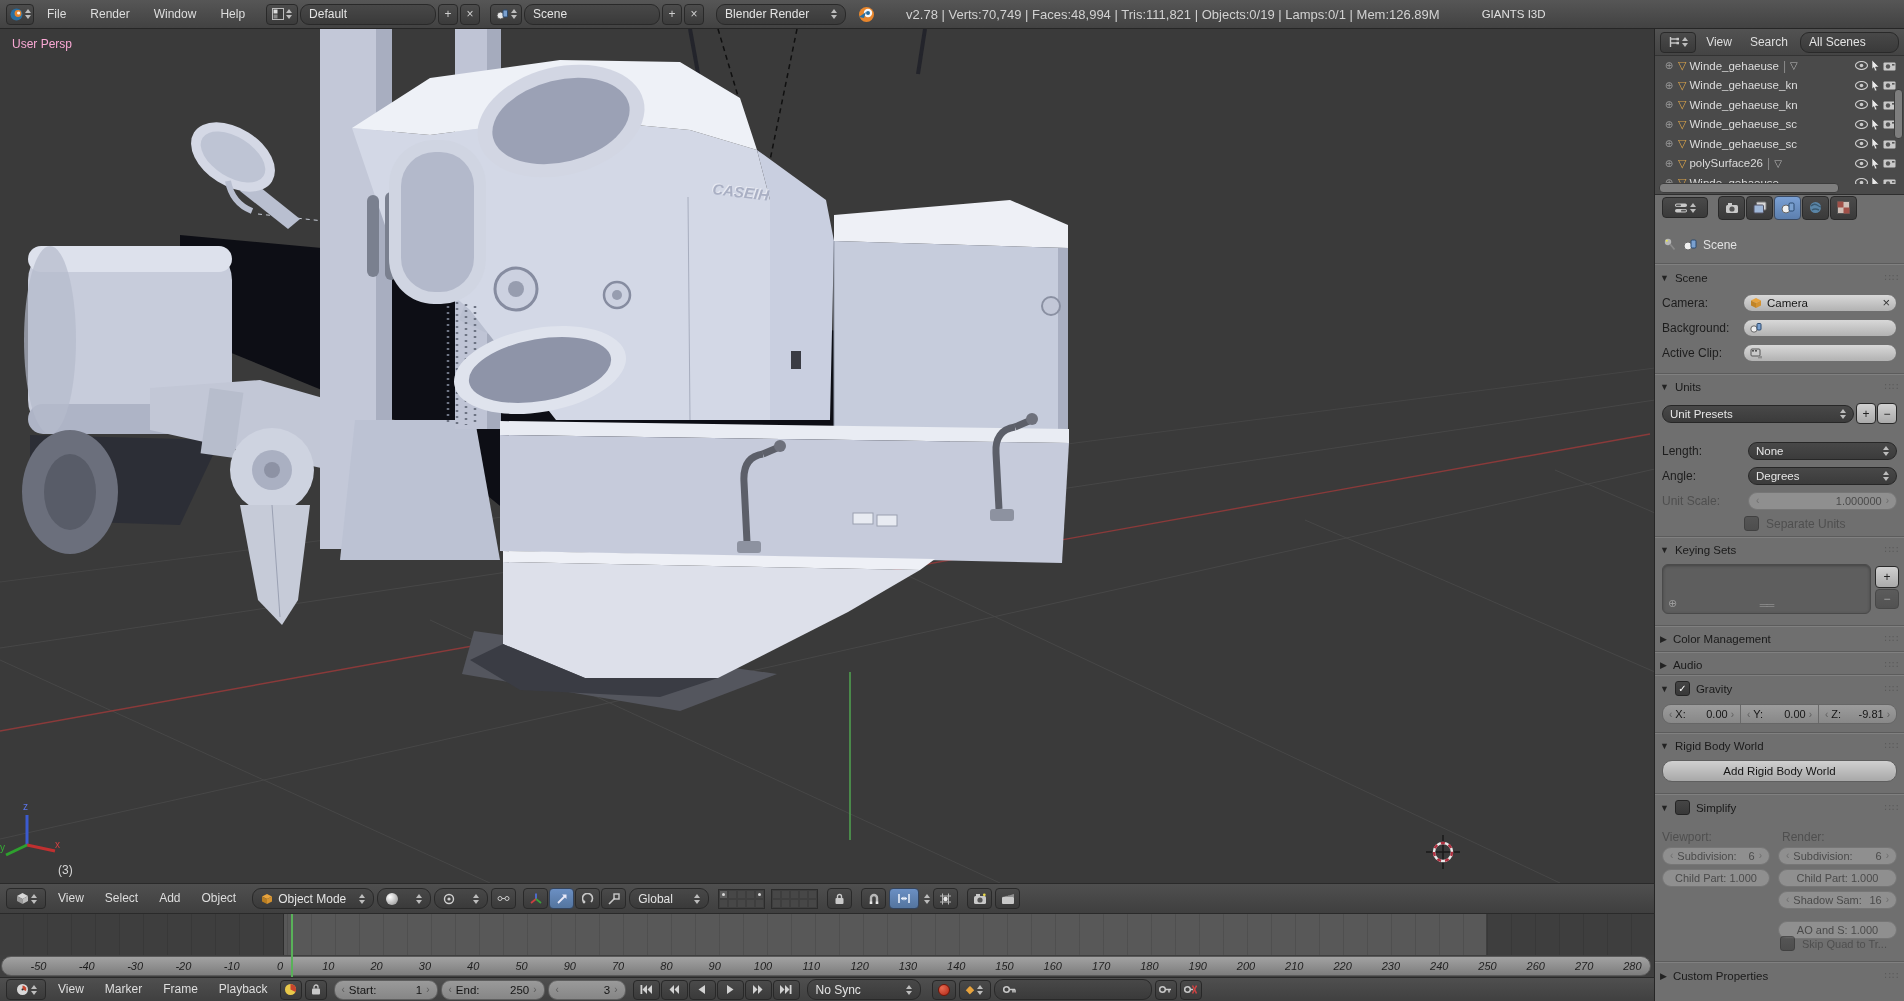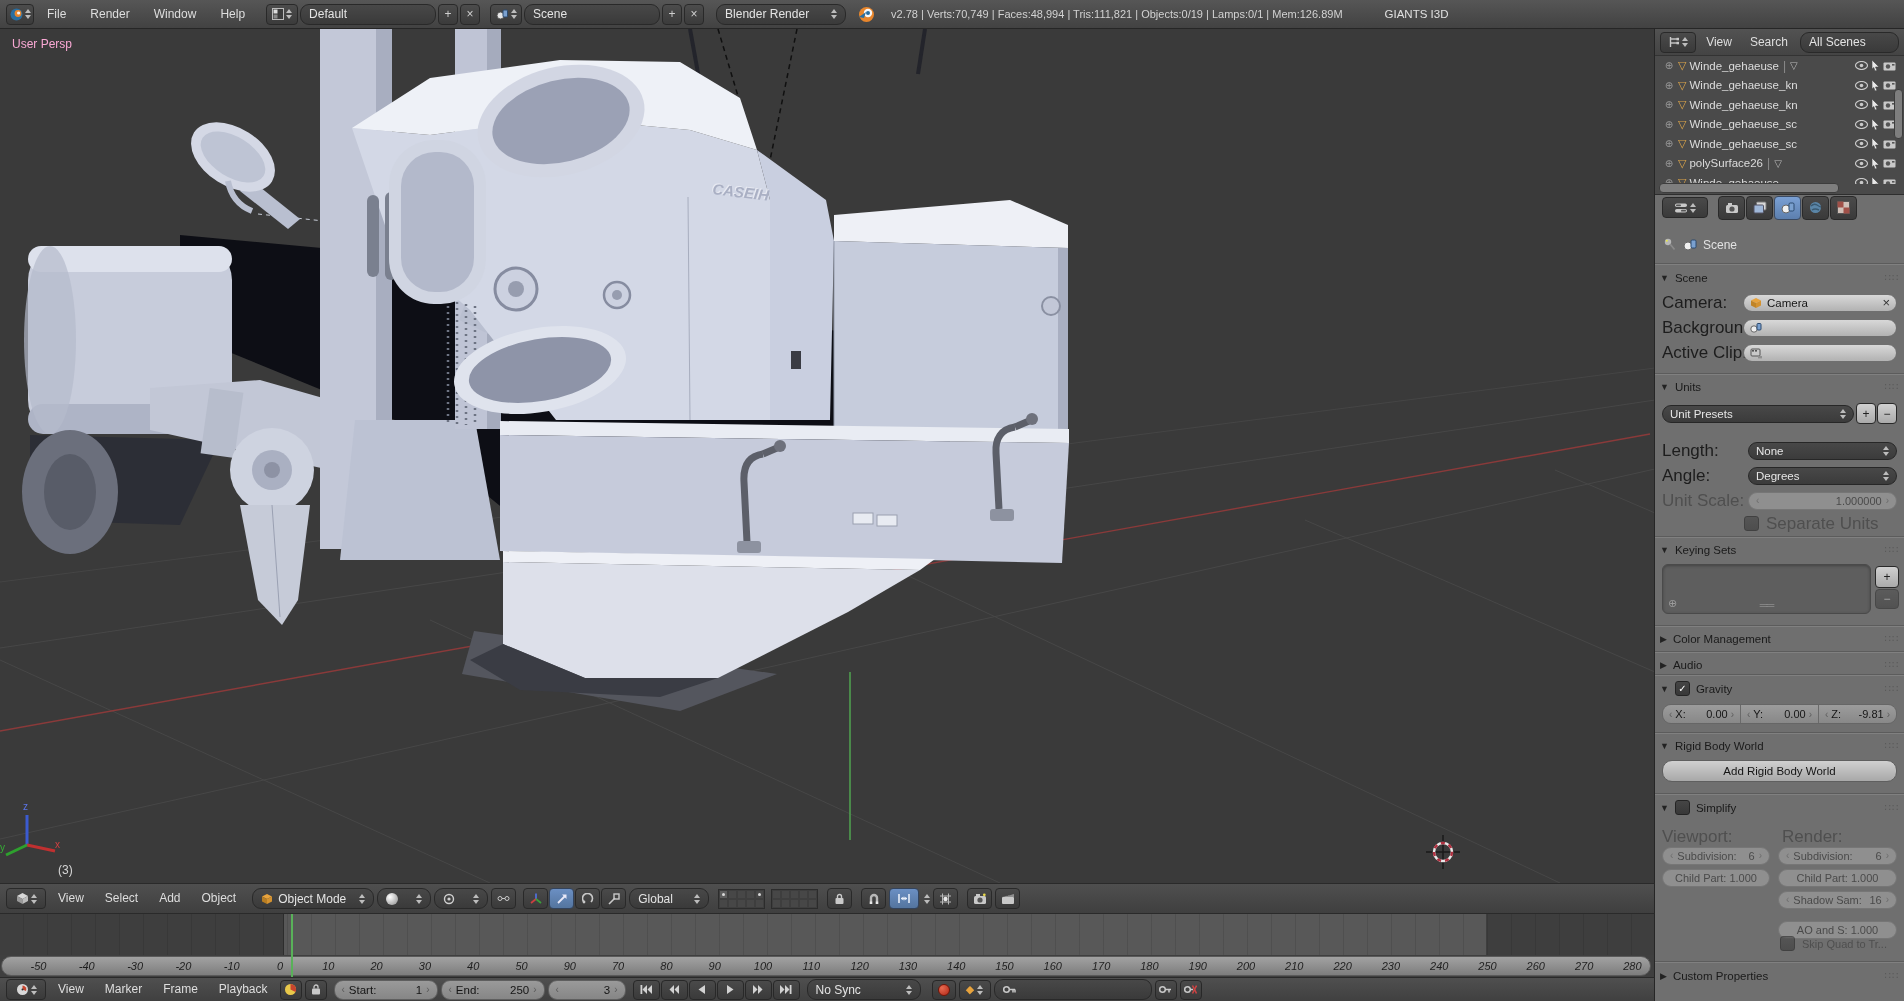--- a/index.html
+++ b/index.html
@@ -11,21 +11,21 @@
     display:flex;align-items:center;gap:2px;padding:0 6px;box-sizing:border-box;}
   .menu{padding:0 11px;color:#dedede;line-height:28px;cursor:default;}
   .pill{height:19px;border-radius:9px;background:linear-gradient(#484848,#3a3a3a);
     border:1px solid #292929;display:inline-flex;align-items:center;gap:5px;padding:0 8px;color:#e4e4e4;}
   .sqbtn{width:18px;height:19px;border-radius:4px;background:linear-gradient(#4c4c4c,#3b3b3b);
     border:1px solid #292929;display:inline-flex;align-items:center;justify-content:center;color:#cfcfcf;font-size:12px;}
   .updn{display:inline-flex;flex-direction:column;gap:2px;margin-left:2px;}
   .updn i{width:0;height:0;border-left:3.5px solid transparent;border-right:3.5px solid transparent;}
   .updn i.u{border-bottom:4px solid #bdbdbd;}
   .updn i.d{border-top:4px solid #bdbdbd;}
-  #stats{color:#d2d2d2;font-size:11px;margin-left:14px;white-space:nowrap;}
+  #stats{color:#d2d2d2;font-size:13px;margin-left:29px;white-space:nowrap;}
   #brand{margin-left:40px;color:#e0e0e0;font-size:11.5px;}
   
   #workspace{position:absolute;left:0;top:29px;width:1904px;height:972px;}
   #leftcol{position:absolute;left:0;top:0;width:1655px;height:972px;display:flex;flex-direction:column;}
   
   #vp3d{position:relative;height:854px;background:#3a3a3a;overflow:hidden;border-right:1px solid #262626;}
   #vp-label{position:absolute;left:12px;top:8px;color:#f9a8d4;font-size:12px;}
   #vp-objname{position:absolute;left:58px;bottom:6px;color:#d6d6d6;font-size:12px;}
   
   #vp-header{height:31px;background:linear-gradient(#4f4f4f,#3f3f3f);border-top:1px solid #2a2a2a;border-bottom:1px solid #2a2a2a;
@@ -69,21 +69,21 @@
   .orow .mesh{color:#dba44a;font-size:11px;}
   .orow .oname{color:#dcdcdc;font-size:11.5px;overflow:hidden;text-overflow:clip;max-width:108px;flex:0 1 auto;}
   .orow .sep{color:#8b8b8b;margin:0 1px;}
   .orow .meshdata{color:#b9b9b9;font-size:10px;}
   .orow .ric{margin-left:0;display:inline-flex;}
   .orow .spacer{flex:1;}
   #outl-vscroll{position:absolute;right:1px;top:60px;width:7px;height:48px;border-radius:4px;background:#7e7e7e;border:1px solid #3d3d3d;}
   #outl-hscroll{position:absolute;left:4px;bottom:1px;width:178px;height:8px;border-radius:4px;background:#7e7e7e;border:1px solid #3d3d3d;}
   #properties{position:absolute;left:0;top:166px;width:249px;height:806px;background:#6f6f6f;overflow:hidden;}
   .prow{position:absolute;left:7px;right:7px;height:19px;display:flex;align-items:center;}
-  .plabel{color:#1d1d1d;font-size:17px;}
+  .plabel{color:#1d1d1d;font-size:12px;}
   .plabel.dis{color:#4f4f4f;}
   .sect{position:absolute;left:5px;right:5px;height:17px;display:flex;align-items:center;gap:6px;color:#1a1a1a;font-size:11.5px;}
   .sect .tri{font-size:9px;color:#222;}
   .sect .grip{margin-left:auto;color:#595959;font-size:10px;letter-spacing:1px;}
   .sline{position:absolute;left:0;right:0;height:1px;background:#5c5c5c;box-shadow:0 1px 0 rgba(255,255,255,.12);}
   .wdark{height:18px;border-radius:9px;background:linear-gradient(#484848,#3b3b3b);border:1px solid #272727;
     color:#e6e6e6;display:inline-flex;align-items:center;gap:5px;padding:0 7px;font-size:11.5px;box-sizing:border-box;}
   .wlight{height:18px;border-radius:9px;background:linear-gradient(#d8d8d8,#b2b2b2);border:1px solid #6f6f6f;
     color:#161616;display:inline-flex;align-items:center;gap:5px;padding:0 6px;font-size:11.5px;box-sizing:border-box;}
   .wdis{height:18px;border-radius:9px;background:#8f8f8f;border:1px solid #767676;

